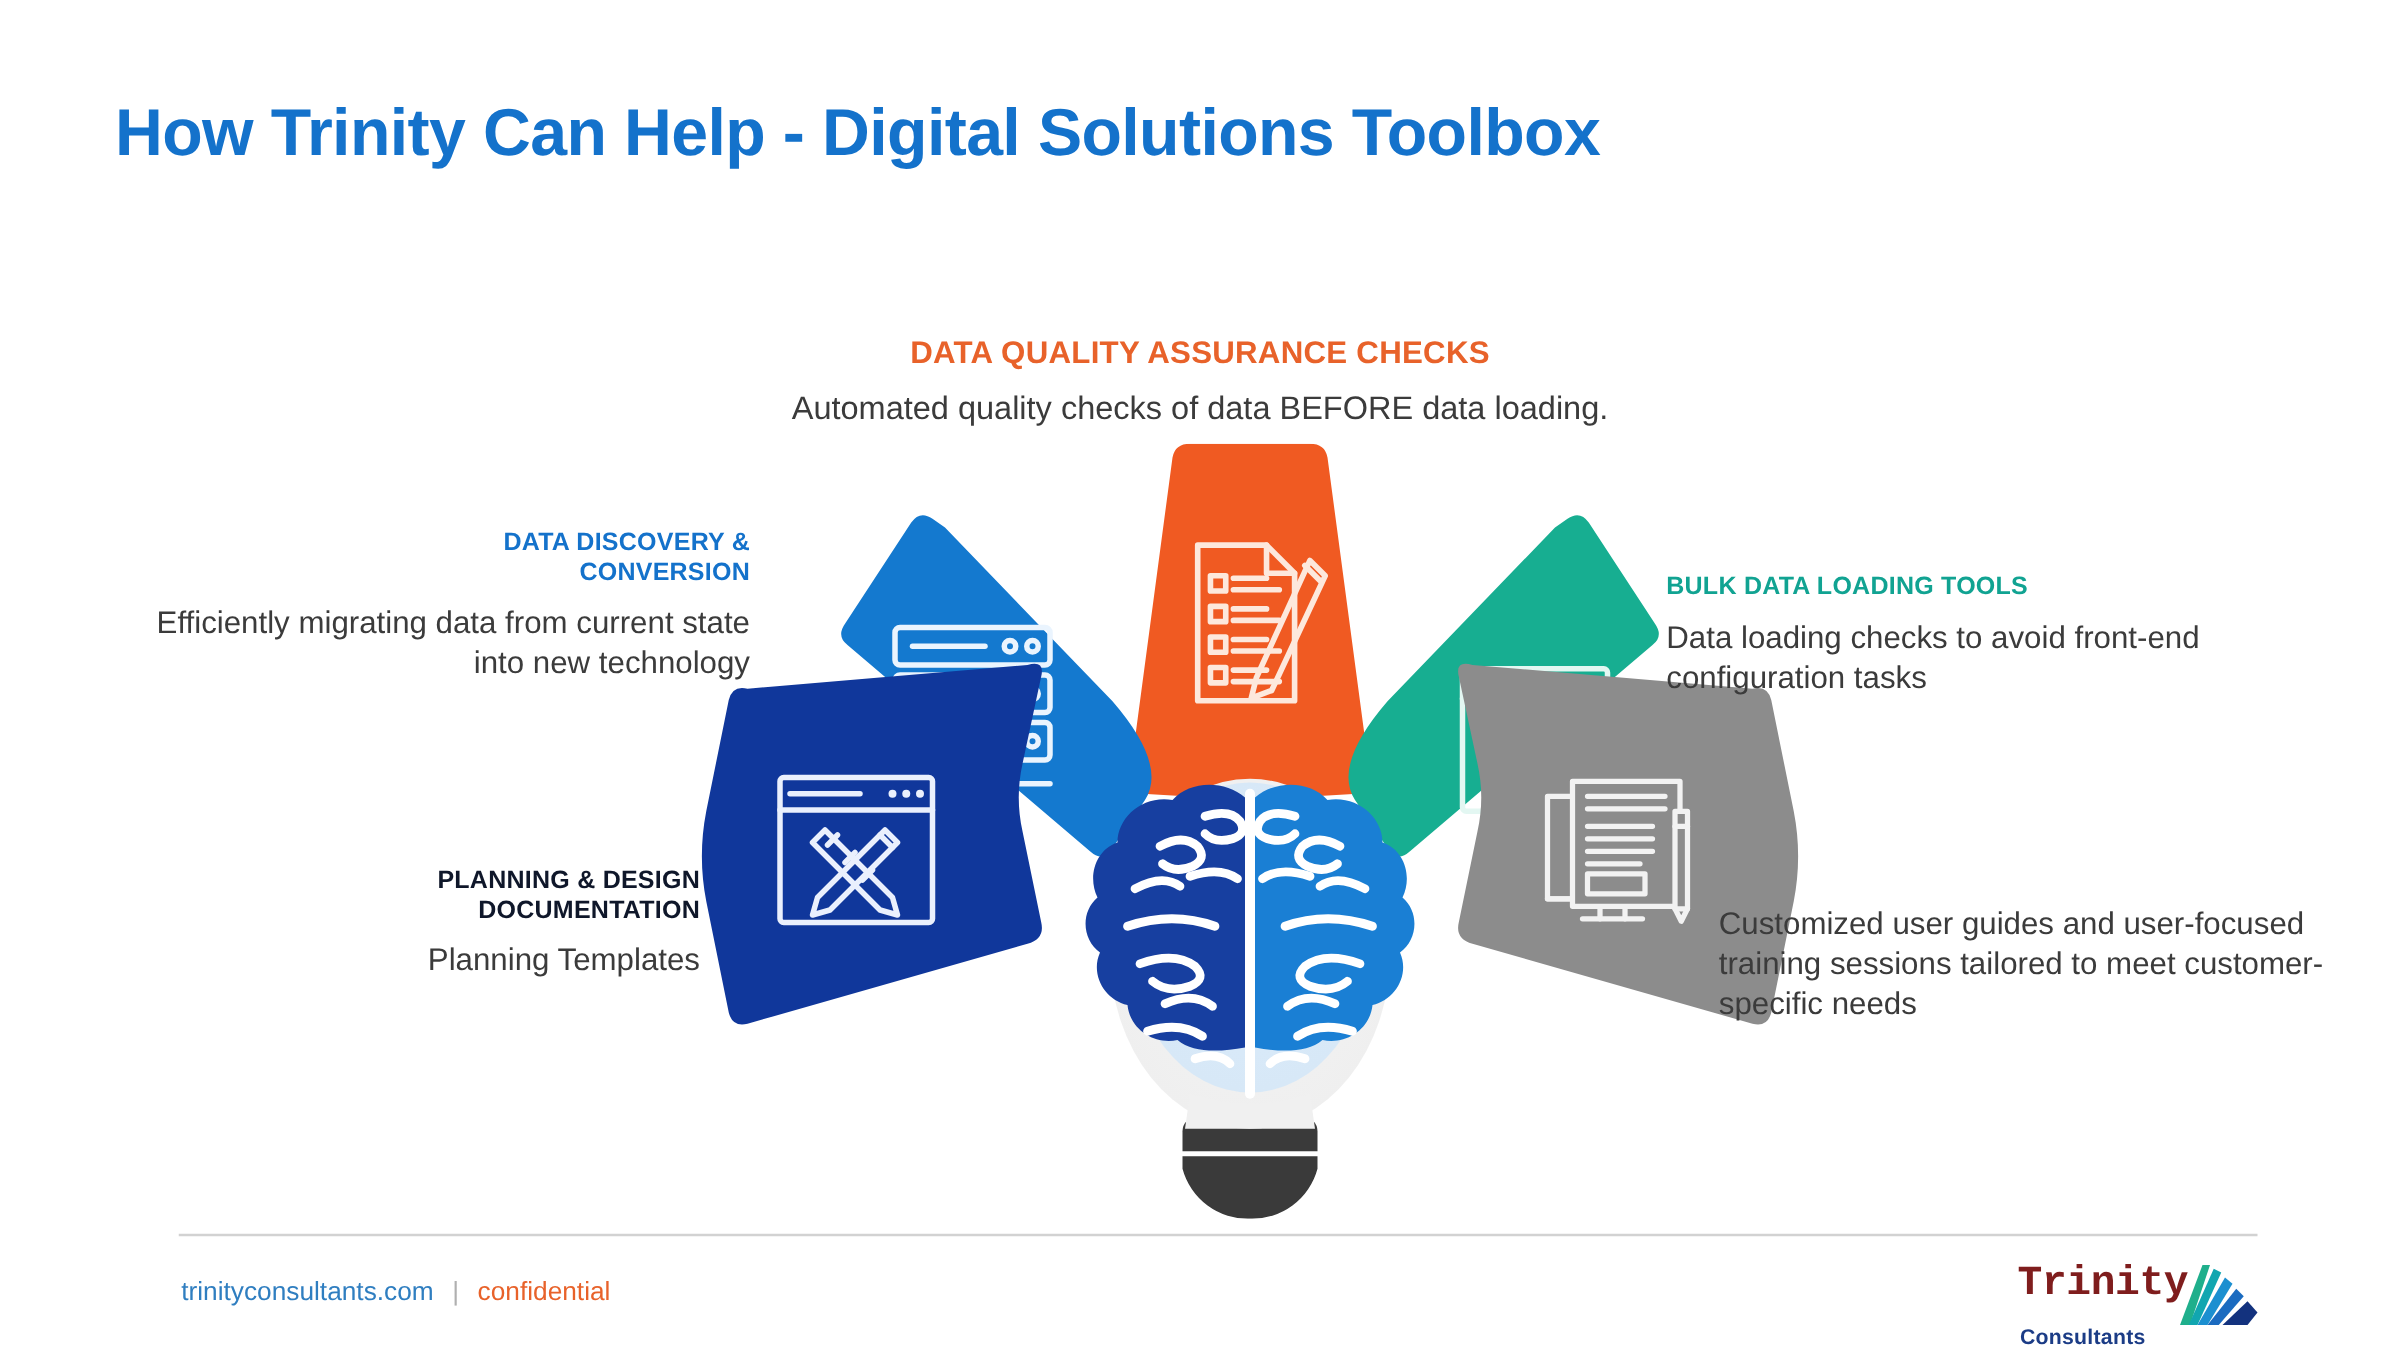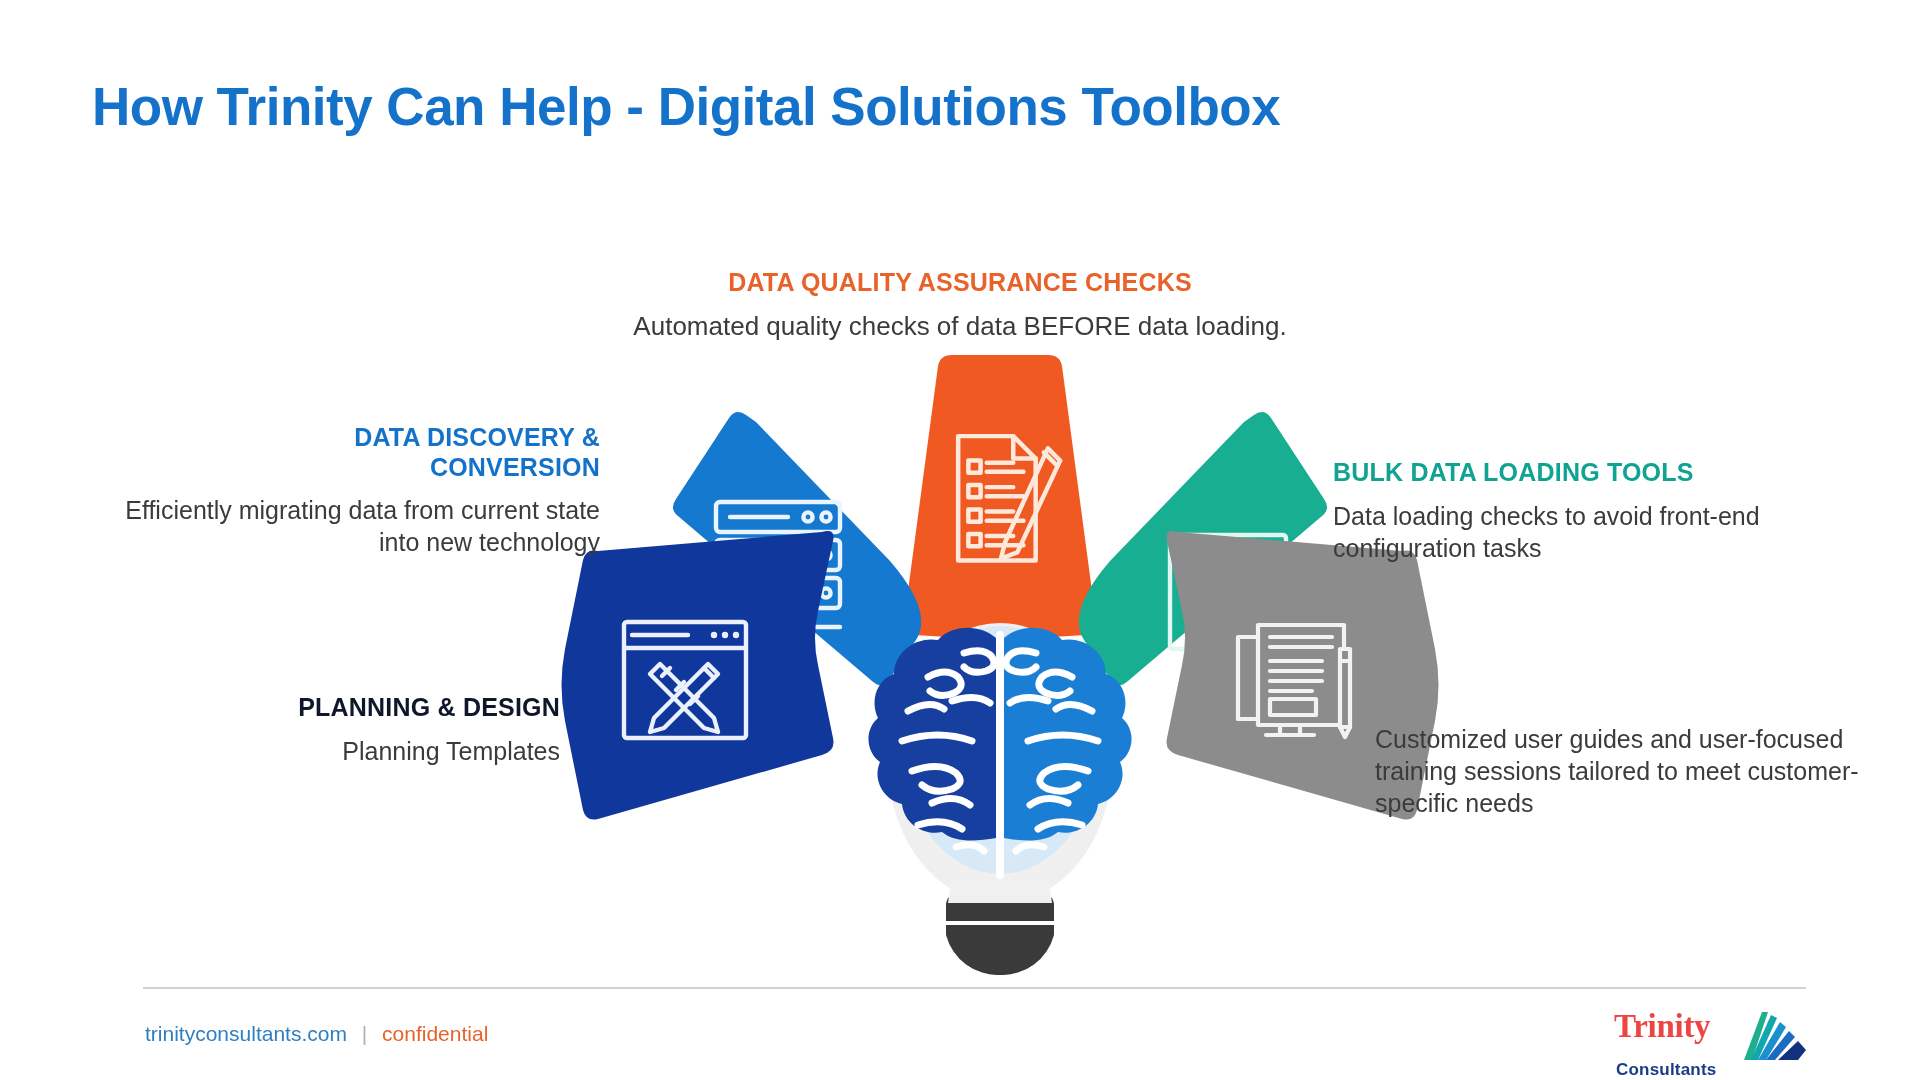--- a/index.html
+++ b/index.html
@@ -24,21 +24,21 @@
     letter-spacing:-0.5px;
     color:#1472CB;
     font-family:"Liberation Sans", sans-serif;
     white-space:nowrap;
   }
 
   
   .seg-label { position:absolute;margin-top:28px; }
   .seg-heading {
     font-weight:bold;
-    font-size:25px;
+    font-size:20px;
     letter-spacing:0.2px;
     line-height:1.18;
     margin-bottom:12px;
   }
   .seg-body {
     font-size:25px;
     color:#3b3b3b;
     line-height:1.28;
     font-weight:400;
   }
@@ -90,22 +90,22 @@
   #footer-links .conf { color:#E8622A; }
 
   #logo {
     position:absolute;
     left:1614px; top:1010px;
     width:195px; height:62px;
   }
   #logo .logo-word {
     position:absolute; left:0; top:-2px;
     font-size:33px; font-weight:bold;
-    color:#ef4444; letter-spacing:-0.3px;
-    font-family:Liberation Serif, serif;
+    color:#7f1d1d; letter-spacing:-0.3px;
+    font-family:Liberation Mono, monospace;
   }
   #logo .logo-sub {
     position:absolute; left:2px; top:30px;
     font-size:17px; font-weight:bold;
     color:#1B3C86; letter-spacing:0.2px;
     font-family:"Liberation Sans", sans-serif;
     margin-top:20px;
   }
   #logo .logo-mark {
     position:absolute; left:124px; top:0px;
@@ -345,20 +345,21 @@
     <div class="seg-heading">
       <div>DATA DISCOVERY &amp;</div>
       <div>CONVERSION</div>
     </div>
     <div class="seg-body">Efficiently migrating data from current state into new technology</div>
   </div>
 
   <div class="seg-label" id="label-pdd">
     <div class="seg-heading">
       <div>PLANNING &amp; DESIGN</div>
+      <div>DOCUMENTATION</div>
     </div>
     <div class="seg-body">Planning Templates</div>
   </div>
 
   <div class="seg-label" id="label-bdlt">
     <div class="seg-heading">BULK DATA LOADING TOOLS</div>
     <div class="seg-body">Data loading checks to avoid front-end configuration tasks</div>
   </div>
 
   <div class="seg-label" id="label-trn">

